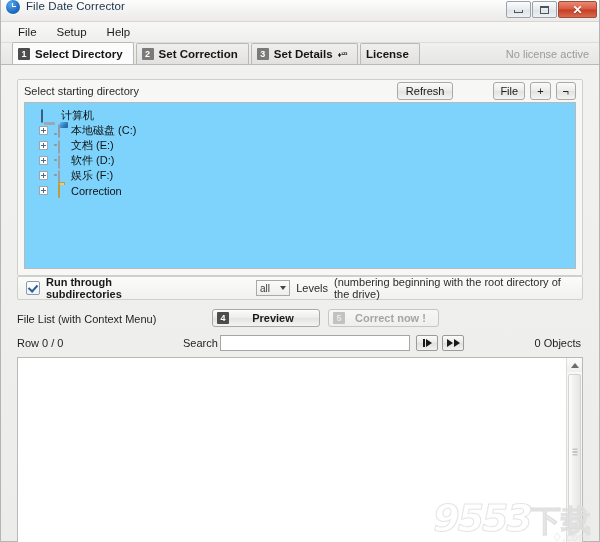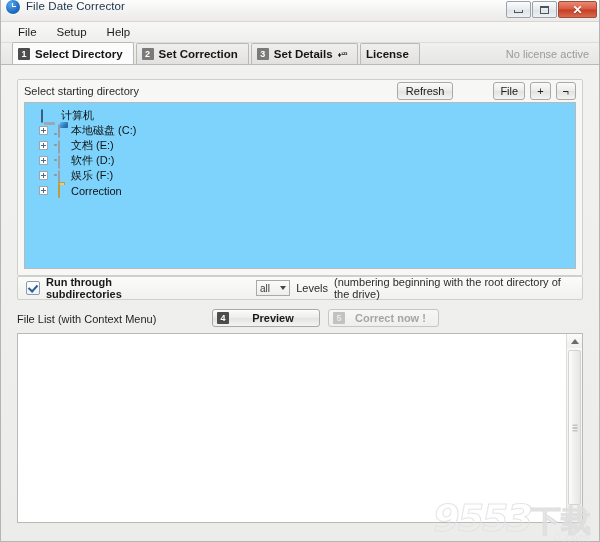--- a/index.html
+++ b/index.html
@@ -679,20 +679,36 @@
           <span class="tab-num">4</span>
           <span class="label">Preview</span>
         </div>
         <div class="action-btn disabled">
           <span class="tab-num">5</span>
           <span class="label">Correct now !</span>
         </div>
       </div>
     </div>
 
+    <div class="search-row">
+      <span class="row-count">Row 0 / 0</span>
+      <span class="search-label">Search</span>
+      <input class="search-input" type="text" placeholder="" style="">
+      <div class="nav-buttons">
+        <div class="nav-btn">
+          <span class="bar-glyph"></span>
+          <span class="tri-right"></span>
+        </div>
+        <div class="nav-btn">
+          <span class="tri-right"></span>
+          <span class="tri-right"></span>
+        </div>
+      </div>
+      <span class="objects-count">0 Objects</span>
+    </div>
 
     <div class="listbox">
       <div class="list-body"></div>
       <div class="vscroll">
         <div class="scroll-arrow">
           <span class="tri-up"></span>
         </div>
         <div class="scroll-thumb">
           <span class="thumb-grip"></span>
         </div>

